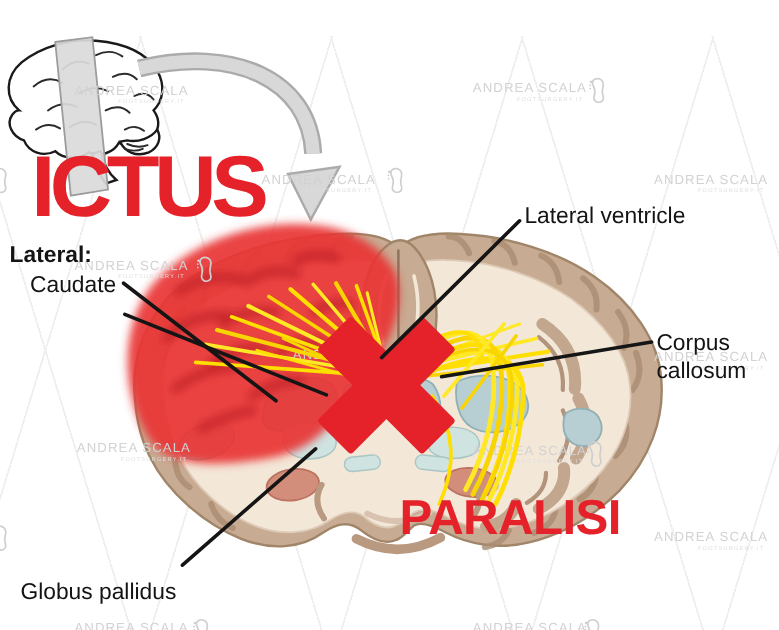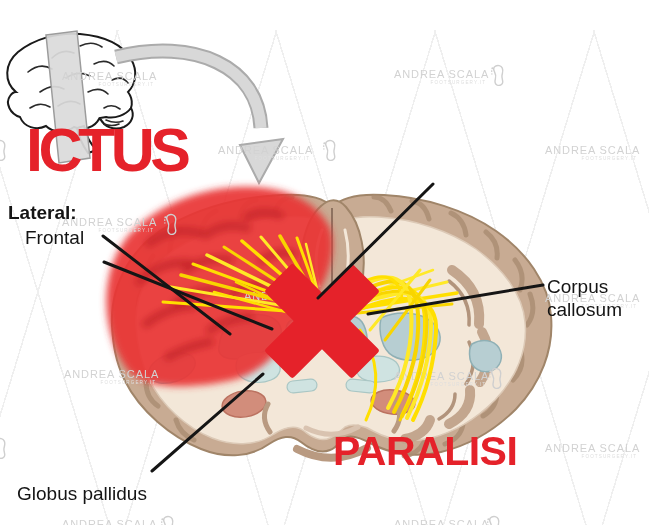--- a/index.html
+++ b/index.html
@@ -28,22 +28,22 @@
   .fy2{stroke:#ffe927;fill:none;stroke-linecap:round}
   .fy3{stroke:#f8d500;fill:none;stroke-linecap:round}
   .xmark rect{fill:var(--accent-red)}
   .ptr{stroke:#151515;stroke-width:3;stroke-linecap:round}
   .minibrain{fill:#ffffff;stroke:#1a1a1a;stroke-width:2}
   .minisquig{fill:none;stroke:#2a2a2a;stroke-width:1.6;stroke-linecap:round}
   
   .lbl{position:absolute;color:#141414;font-size:19px;line-height:1.22;z-index:4;white-space:nowrap}
   .lbl.b{font-weight:bold}
   .headline{position:absolute;color:var(--accent-red);font-weight:bold;z-index:4;line-height:.95;white-space:nowrap}
-  #ictus{left:26px;top:92px;font-size:61px;letter-spacing:-4.5px}
-  #paralisi{left:333px;top:402px;font-size:41px;letter-spacing:-0.5px}
+  #ictus{left:26px;top:92px;font-size:72px;letter-spacing:-4.5px}
+  #paralisi{left:333px;top:382px;font-size:41px;letter-spacing:-0.5px}
   #striatum{left:8px;top:171px}
   #caudate{left:25px;top:196px}
   #putamen{left:23px;top:222px}
   #latvent{left:437px;top:139px}
   #corpus{left:547px;top:245px;white-space:normal;width:90px}
   #globus{left:17px;top:452px}
   #caption{left:261px;top:462px}
   
   .wm{position:absolute;z-index:2;color:var(--watermark-gray);pointer-events:none}
   .wm .nm{font-size:11px;letter-spacing:.9px;white-space:nowrap}
@@ -237,16 +237,17 @@
       <path class="ptr" d="M104,232 L272,299"></path>
       <path class="ptr" d="M433,154 L318,268"></path>
       <path class="ptr" d="M543,255 L368,284"></path>
       <path class="ptr" d="M152,441 L263,344"></path>
     </g>
   </svg>
 
   <div id="ictus" class="headline">ICTUS</div>
   <div id="paralisi" class="headline">PARALISI</div>
   <div id="striatum" class="lbl b">Lateral:</div>
-  <div id="caudate" class="lbl">Frontal</div>
+  <div id="caudate" class="lbl">Caudate</div>
+  <div id="latvent" class="lbl">Lateral ventricle</div>
   <div id="corpus" class="lbl">Corpus callosum</div>
   <div id="globus" class="lbl">Globus pallidus</div>
 </div>
 
 </body></html>

